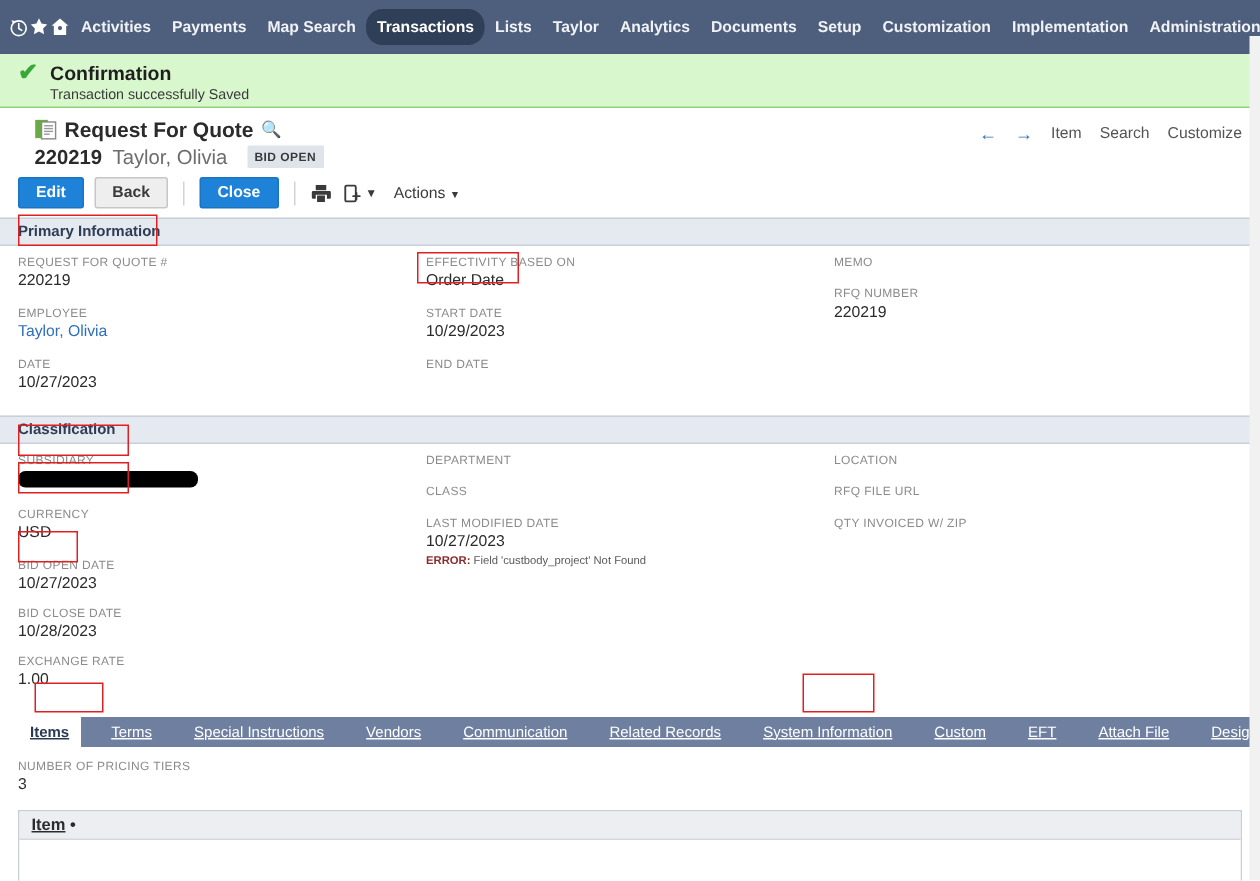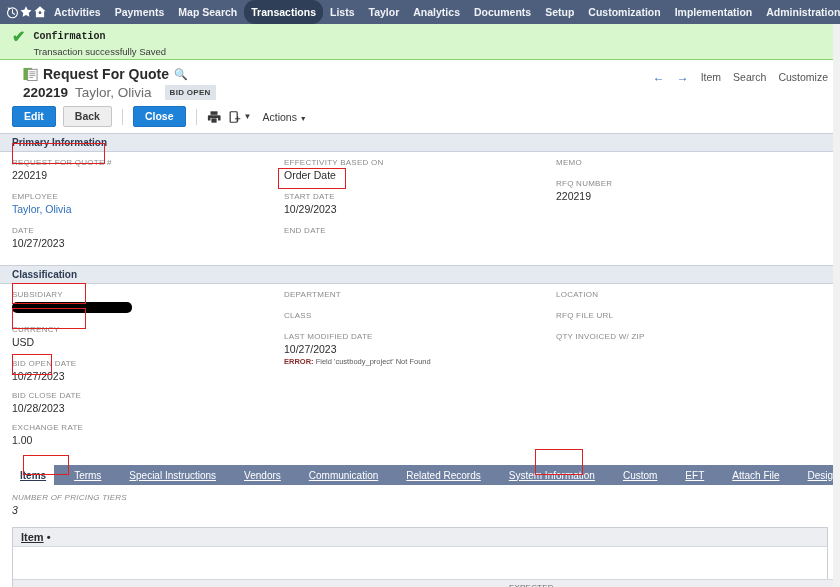--- a/index.html
+++ b/index.html
@@ -9,21 +9,21 @@
     background:#ffffff;
     font-family:"Liberation Sans", sans-serif;
     font-size:11px;
     color:#333;
     overflow:hidden;
     position:relative;
   }
 
   
   .navbar {
-    height:24px;
+    height:36px;
     background:#4d5f7d;
     display:flex;
     align-items:center;
     padding:0 6px;
     color:#ffffff;
     white-space:nowrap;
   }
   .nav-icon {
     width:26px; height:24px;
     display:flex; align-items:center; justify-content:center;
@@ -56,25 +56,24 @@
     gap:8px;
     height:36px;
   }
   .confirm-check {
     color:#3aa838;
     font-size:16px;
     line-height:14px;
     font-weight:bold;
   }
   .confirm-title {
-    font-size:10px;
+    font-size:13px;
     font-weight:bold;
     color:#1f1f1f;
     line-height:13px;
-    font-family:Liberation Mono, monospace;
   }
   .confirm-sub {
     font-size:9.5px;
     color:#3a3a3a;
     margin-top:3px;
   }
 
   
   .rec-header {
     padding:6px 10px 0 23px;
@@ -513,21 +512,21 @@
   <div class="tab-menu-btn">
     <svg width="11" height="12" viewBox="0 0 12 13">
         <rect x="1" y="1" width="10" height="11" fill="#ffffff" stroke="#3c4a63" stroke-width="1"></rect>
         <rect x="2.6" y="3.4" width="6.8" height="1.6" fill="#3c4a63"></rect>
         <rect x="2.6" y="7.4" width="6.8" height="1.6" fill="#3c4a63"></rect>
       </svg>
   </div>
 </div>
 
 <div class="items-body">
-  <div class="field" style="margin-bottom:0;font-style:italic;">
+  <div class="field" style="margin-bottom:0;">
     <div class="flabel">NUMBER OF PRICING TIERS</div>
     <div class="fvalue">3</div>
   </div>
 
   <div class="sublist-wrap">
     <div class="sublist-title"><u>Item</u> <span>•</span></div>
     <div class="sublist-spacer"></div>
     <table class="grid-table">
       <colgroup>
         <col style="width:62px">

